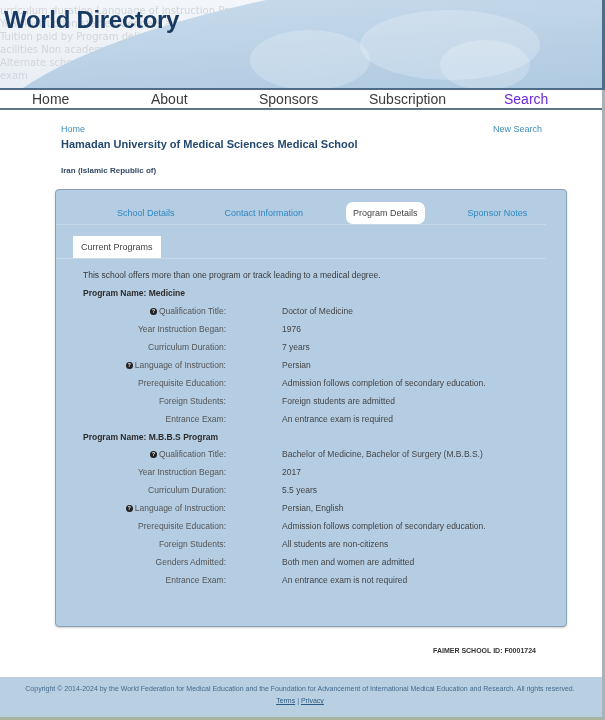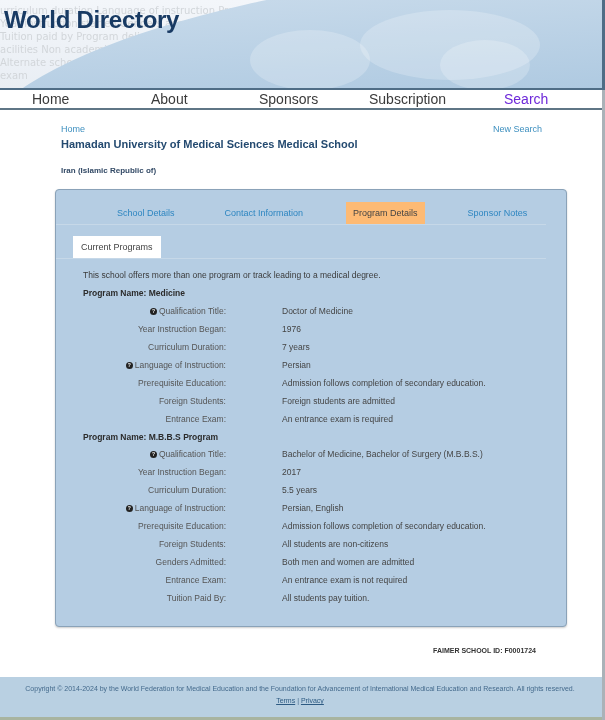--- a/index.html
+++ b/index.html
@@ -51,21 +51,21 @@
   .country { position: absolute; left: 61px; top: 166px; font-size: 8px; font-weight: bold; color: #334a66; text-align: right; }
 
   
   .card {
     position: absolute; left: 55px; top: 189px; width: 512px; height: 438px;
     background: #b5cde3; border: 1px solid #8aa2b8; border-radius: 4px;
     box-shadow: 0 1px 2px rgba(0,0,0,0.2);
   }
   .tabs { position: absolute; left: 18px; top: 12px; height: 22px; display: flex; }
   .tab { font-size: 9px; color: #2e86c1; padding: 0 7px; height: 22px; line-height: 22px; cursor: pointer; margin-left: 36px; }
-  .tab.active { background: #fdba74; color: #444; }
+  .tab.active { background: #ffffff; color: #444; border-radius: 7px; }
   .tabline { position: absolute; left: 0; right: 20px; top: 34px; height: 1px; background: #c6d8e8; }
   .subtab {
     position: absolute; left: 17px; top: 46px; height: 22px; padding: 0 8px; line-height: 22px;
     background: #fff; font-size: 9px; color: #444;
   }
   .subline { position: absolute; left: 0; right: 20px; top: 68px; height: 1px; background: #c6d8e8; }
 
   .intro { position: absolute; left: 27px; top: 80px; font-size: 8.5px; color: #3a3a3a; }
   .pname { position: absolute; left: 27px; font-size: 8.5px; font-weight: bold; color: #2b2b2b; }
 
@@ -194,24 +194,20 @@
     <span class="val">All students are non-citizens</span>
   </div>
   <div class="row" style="top:367px">
     <span class="lbl">Genders Admitted:</span>
     <span class="val">Both men and women are admitted</span>
   </div>
   <div class="row" style="top:385px">
     <span class="lbl">Entrance Exam:</span>
     <span class="val">An entrance exam is not required</span>
   </div>
-  <div class="row" style="top:403px">
-    <span class="lbl">Tuition Paid By:</span>
-    <span class="val">All students pay tuition.</span>
-  </div>
 </div>
 
 <div class="faimer">FAIMER SCHOOL ID: F0001724</div>
 
 <div class="footer">
   <div class="copy">Copyright © 2014-2024 by the World Federation for Medical Education and the Foundation for Advancement of International Medical Education and Research. All rights reserved.</div>
   <div class="links">
     <a>Terms</a>
     <span>|</span>
     <a>Privacy</a>

